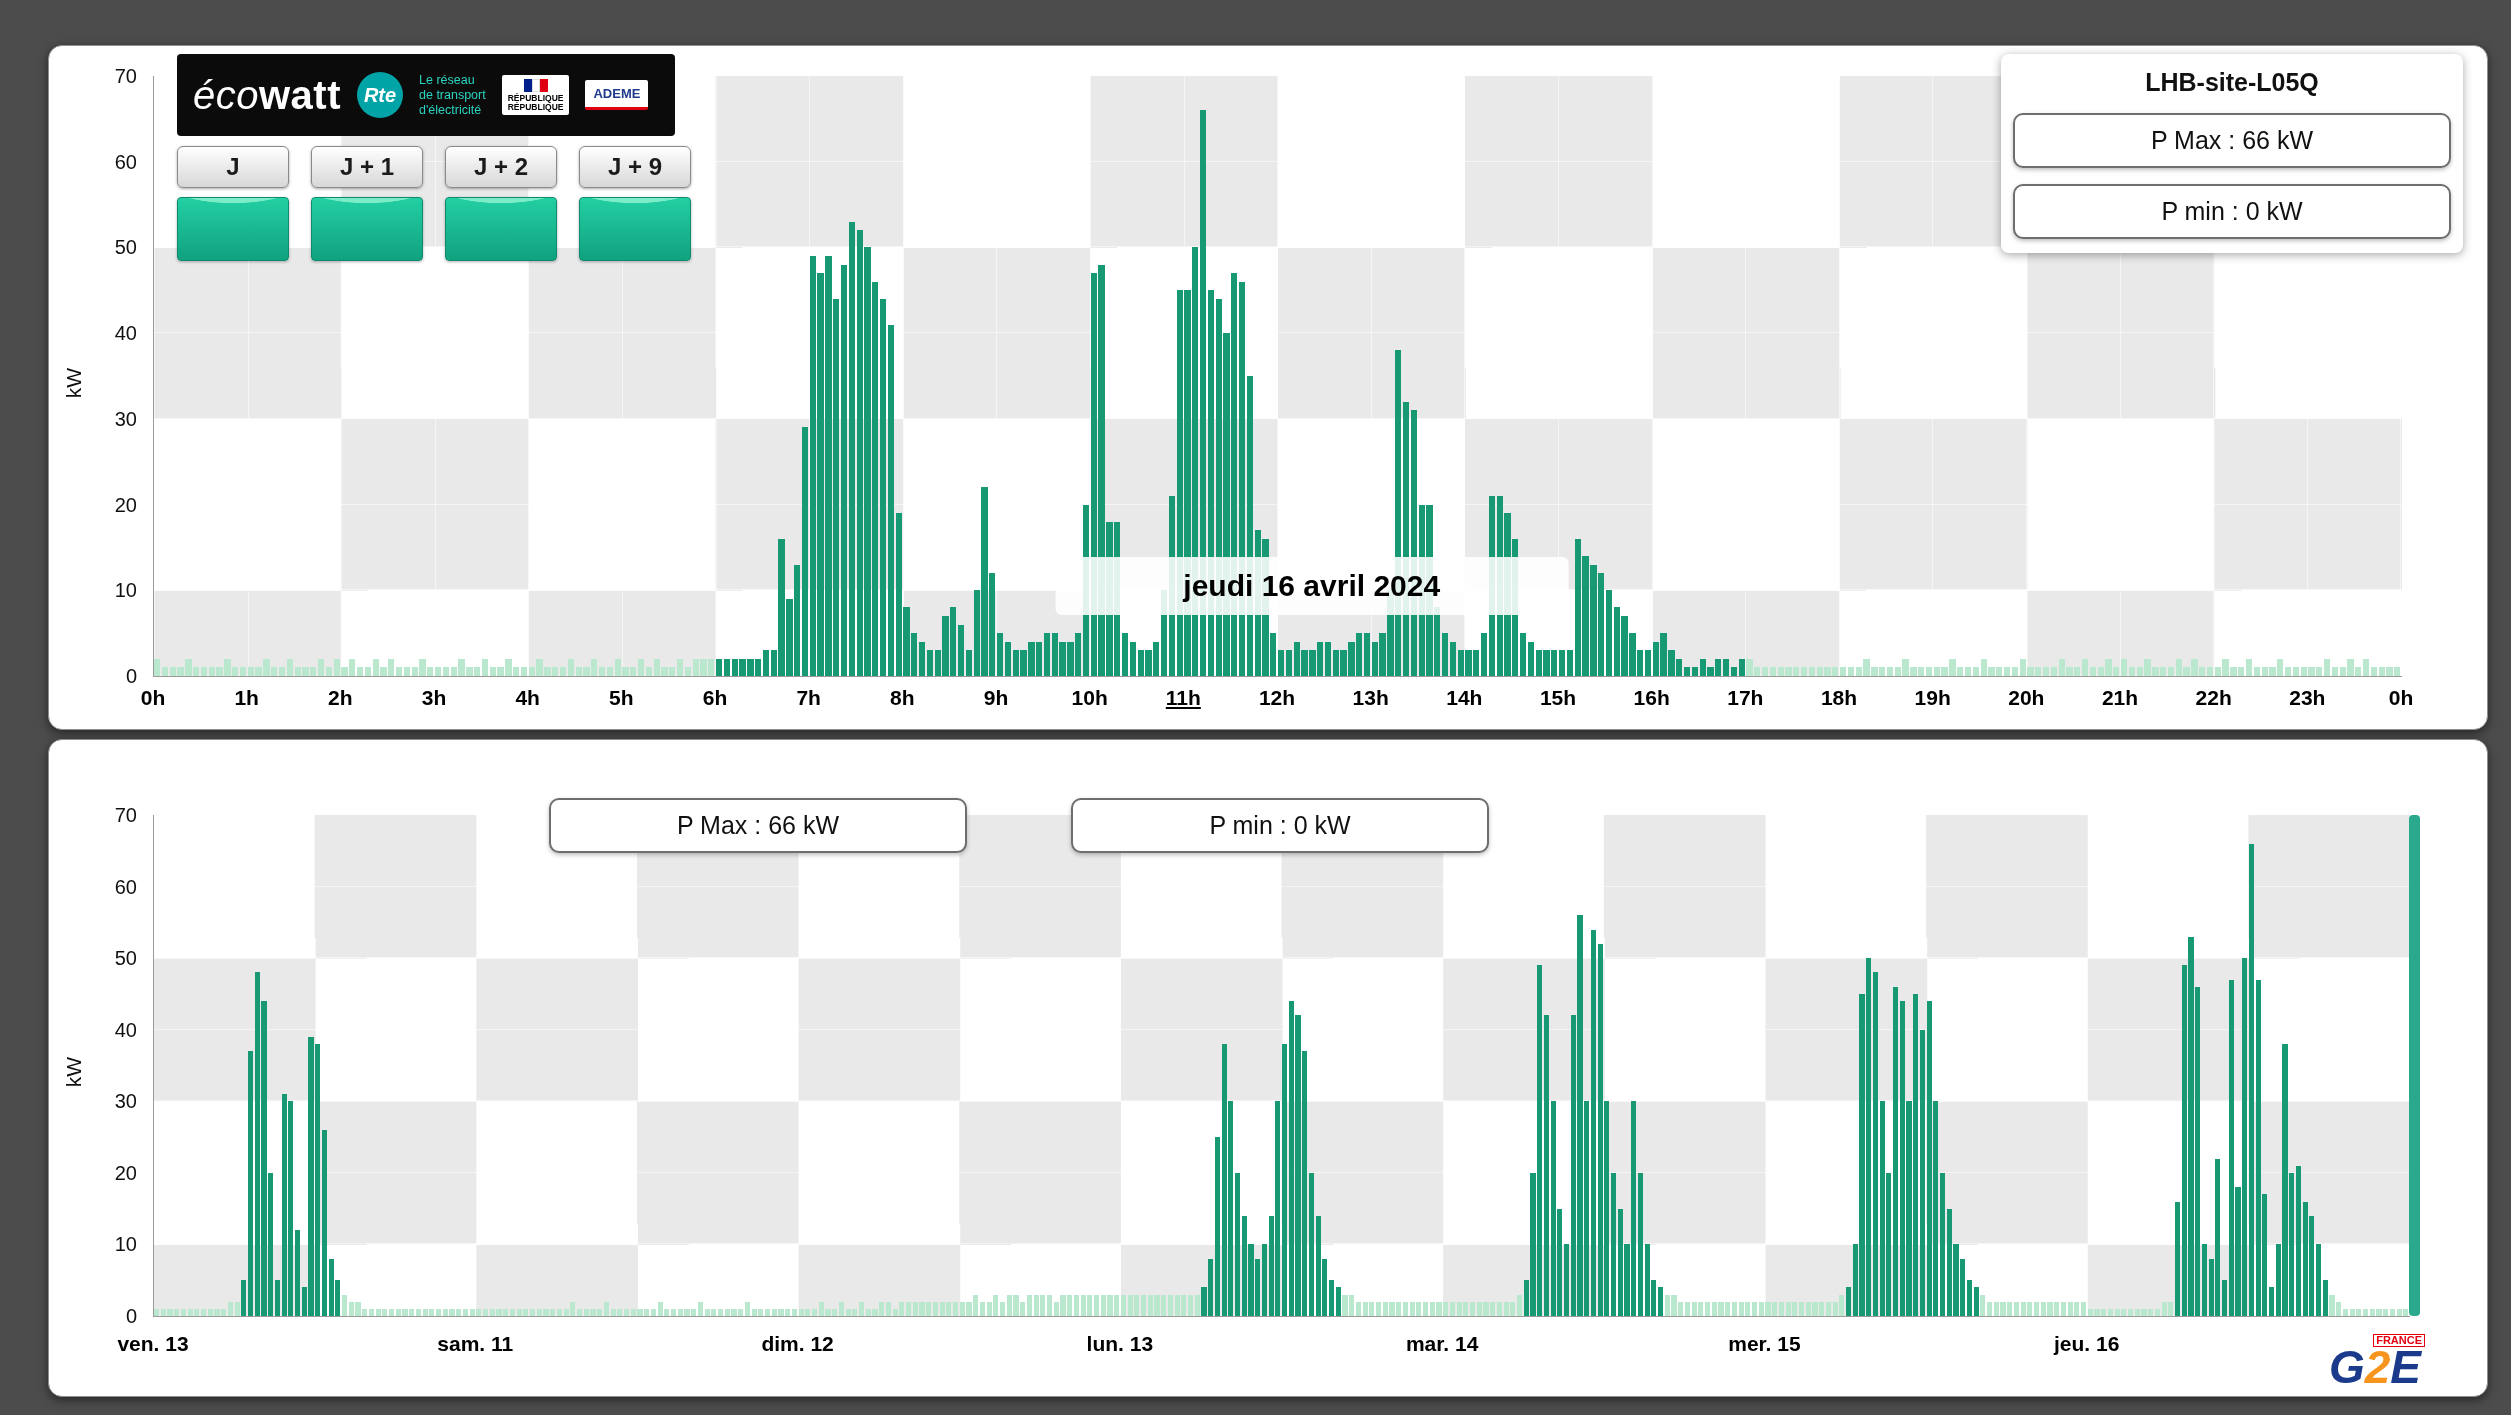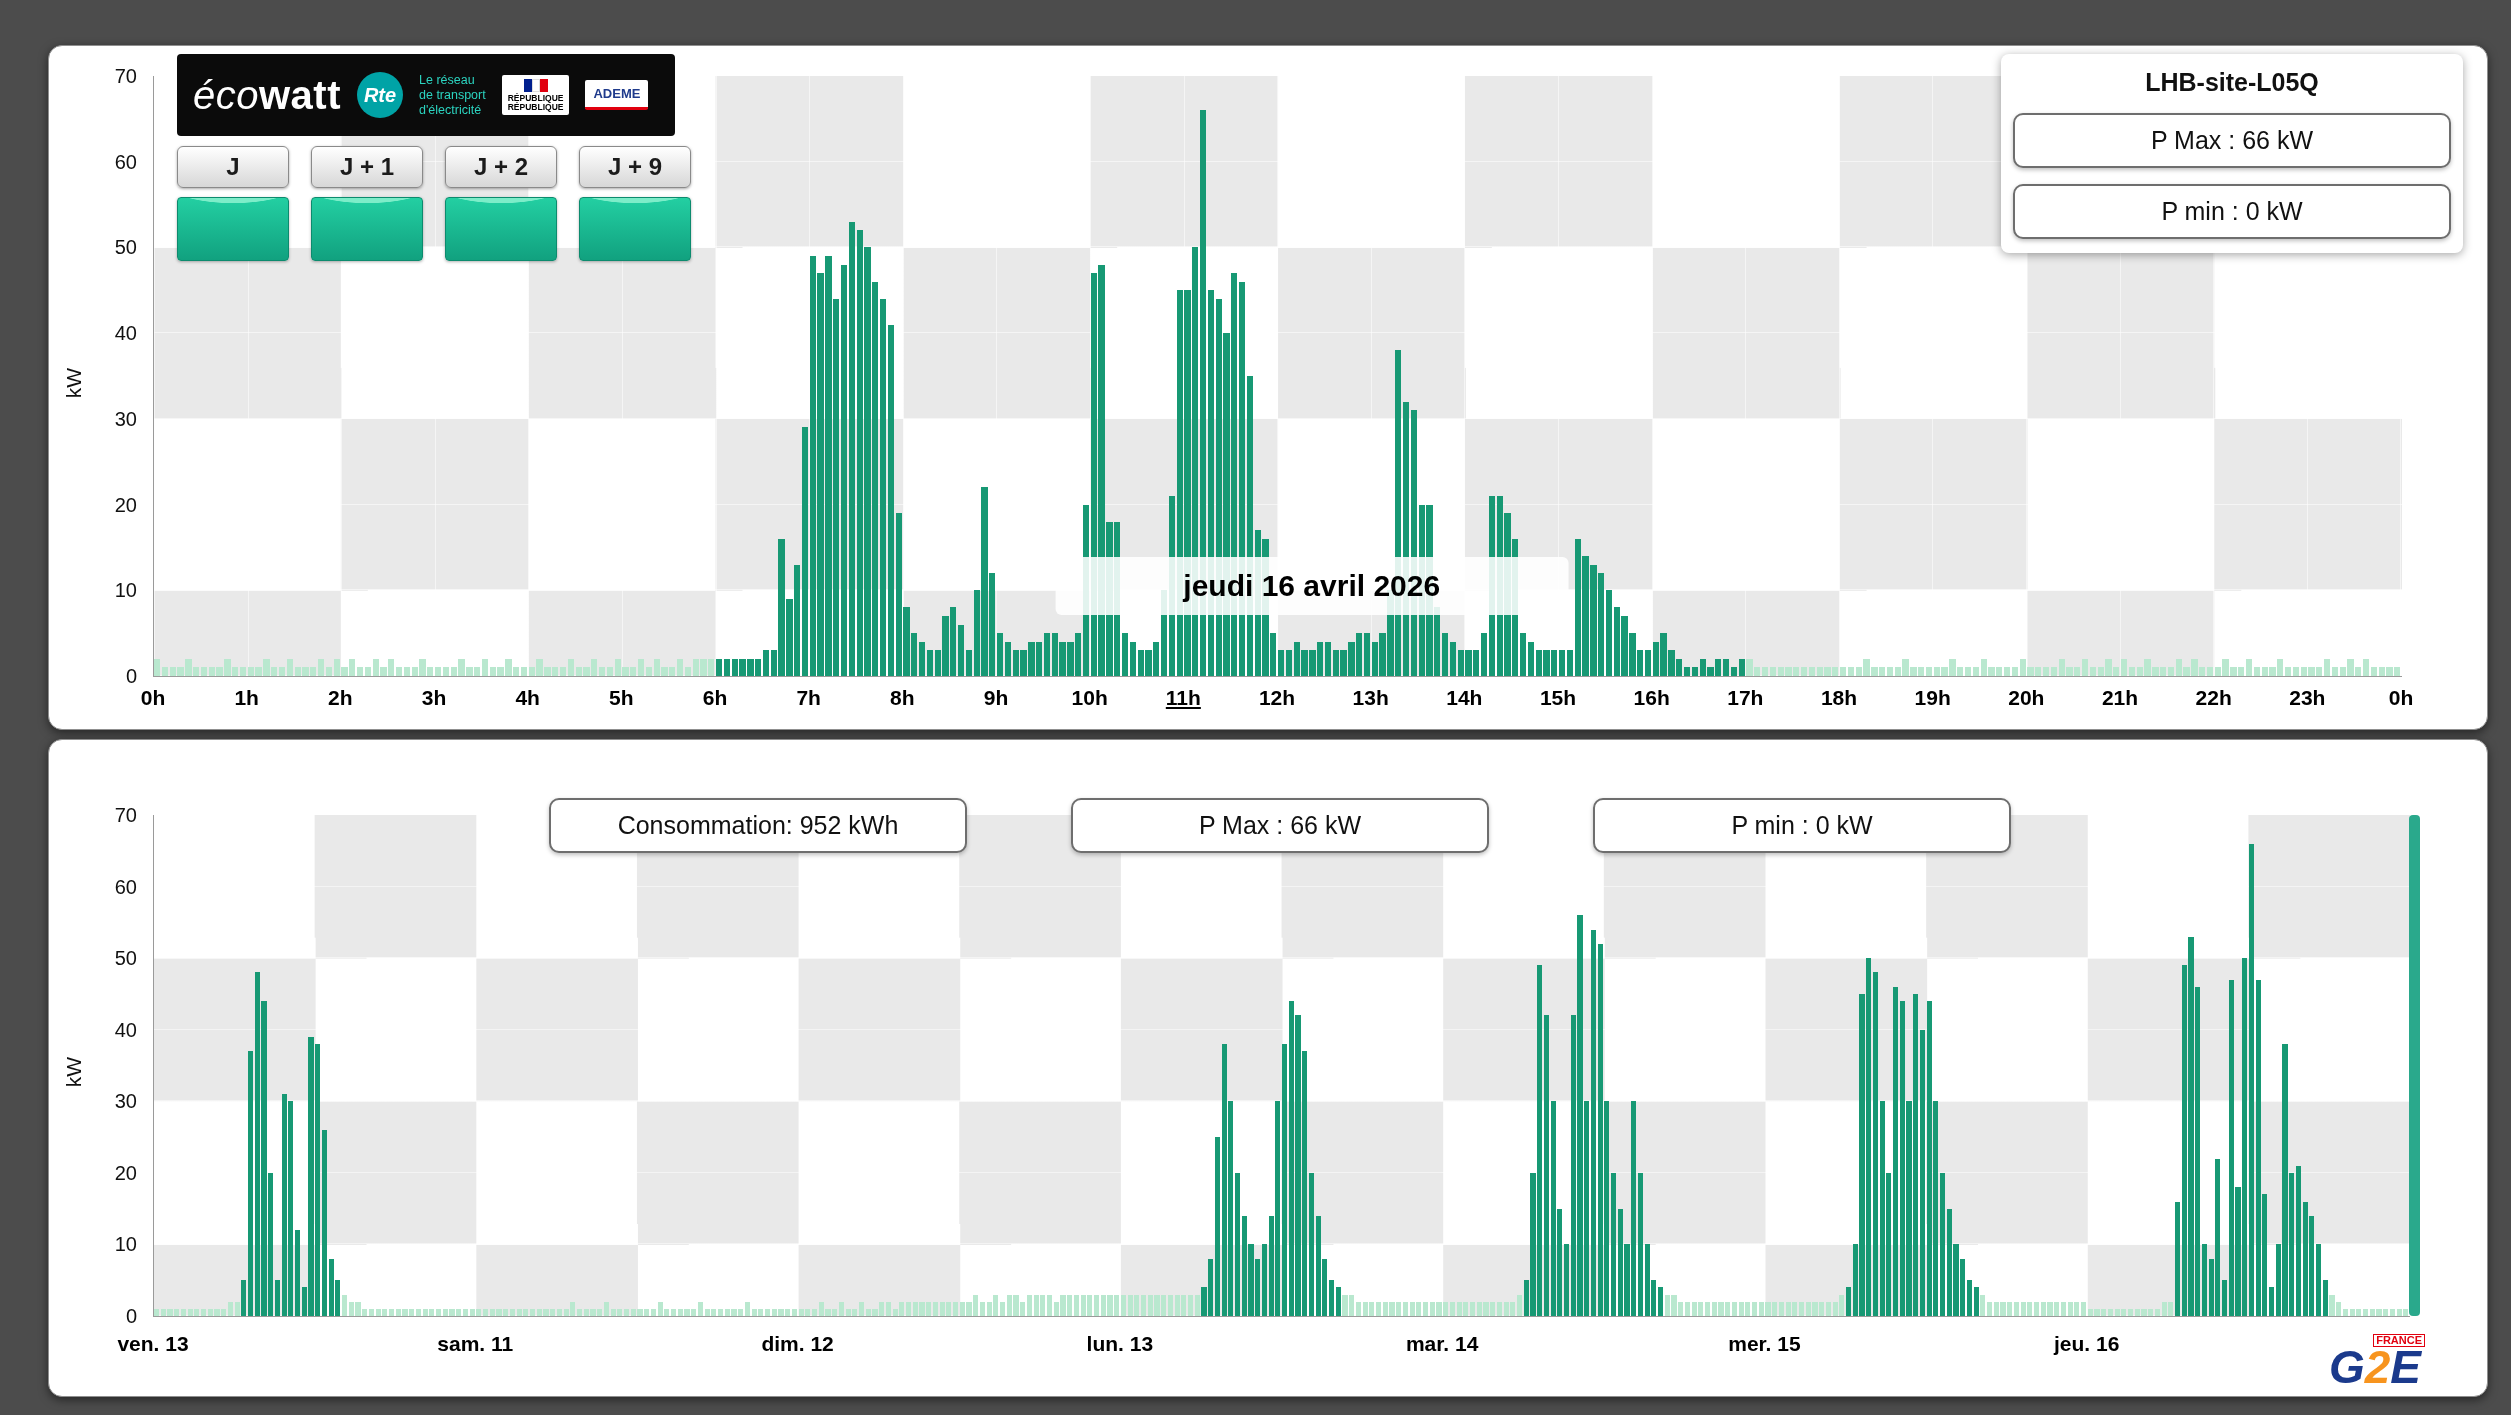--- a/index.html
+++ b/index.html
@@ -492,21 +492,21 @@
         <div class="bar" style="left: 96.875%; width: calc(0.347222% - 1.5px); height: 1.42857%; background: rgb(185, 232, 207);"></div>
         <div class="bar" style="left: 97.2222%; width: calc(0.347222% - 1.5px); height: 1.42857%; background: rgb(185, 232, 207);"></div>
         <div class="bar" style="left: 97.5694%; width: calc(0.347222% - 1.5px); height: 2.85714%; background: rgb(185, 232, 207);"></div>
         <div class="bar" style="left: 97.9167%; width: calc(0.347222% - 1.5px); height: 1.42857%; background: rgb(185, 232, 207);"></div>
         <div class="bar" style="left: 98.2639%; width: calc(0.347222% - 1.5px); height: 2.85714%; background: rgb(185, 232, 207);"></div>
         <div class="bar" style="left: 98.6111%; width: calc(0.347222% - 1.5px); height: 1.42857%; background: rgb(185, 232, 207);"></div>
         <div class="bar" style="left: 98.9583%; width: calc(0.347222% - 1.5px); height: 1.42857%; background: rgb(185, 232, 207);"></div>
         <div class="bar" style="left: 99.3056%; width: calc(0.347222% - 1.5px); height: 1.42857%; background: rgb(185, 232, 207);"></div>
         <div class="bar" style="left: 99.6528%; width: calc(0.347222% - 1.5px); height: 1.42857%; background: rgb(185, 232, 207);"></div>
       </div>
-    <div class="date-overlay">jeudi 16 avril 2026</div>
+    <div class="date-overlay">jeudi 16 avril 2024</div>
   </div>
 
   <div class="xaxis" id="day-xaxis">
       <span style="left: 0%;">0h</span>
       <span style="left: 4.16667%;">1h</span>
       <span style="left: 8.33333%;">2h</span>
       <span style="left: 12.5%;">3h</span>
       <span style="left: 16.6667%;">4h</span>
       <span style="left: 20.8333%;">5h</span>
       <span style="left: 25%;">6h</span>
@@ -527,21 +527,20 @@
       <span style="left: 87.5%;">21h</span>
       <span style="left: 91.6667%;">22h</span>
       <span style="left: 95.8333%;">23h</span>
       <span style="left: 100%;">0h</span>
     </div>
 </section>
 
 <section class="panel" id="panel-week">
 
   <div class="week-stats" id="week-stats">
-      <div class="stat-box">Consommation: 952 kWh</div>
       <div class="stat-box">P Max :  66 kW</div>
       <div class="stat-box">P min : 0 kW</div>
     </div>
 
   <div class="kw-label" id="week-kw">kW</div>
   <div class="yaxis" id="week-yaxis">
       <span style="top: 100%;">0</span>
       <span style="top: 85.7143%;">10</span>
       <span style="top: 71.4286%;">20</span>
       <span style="top: 57.1429%;">30</span>

